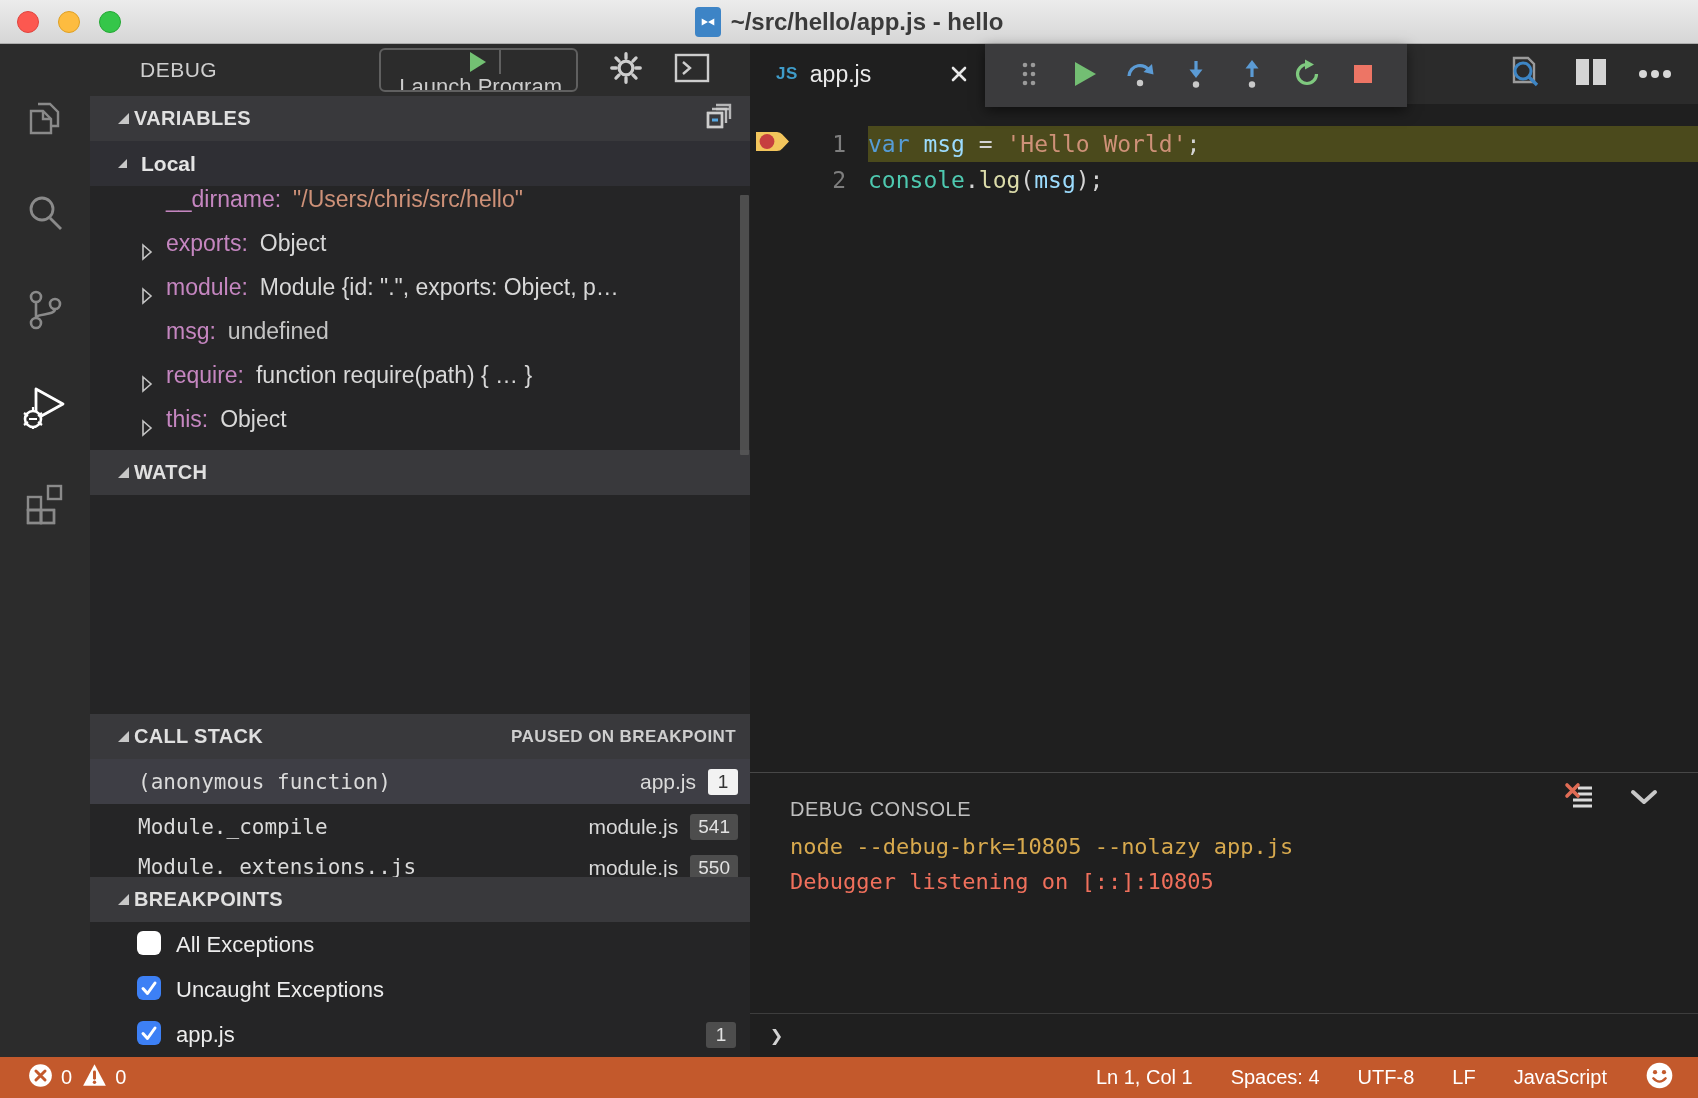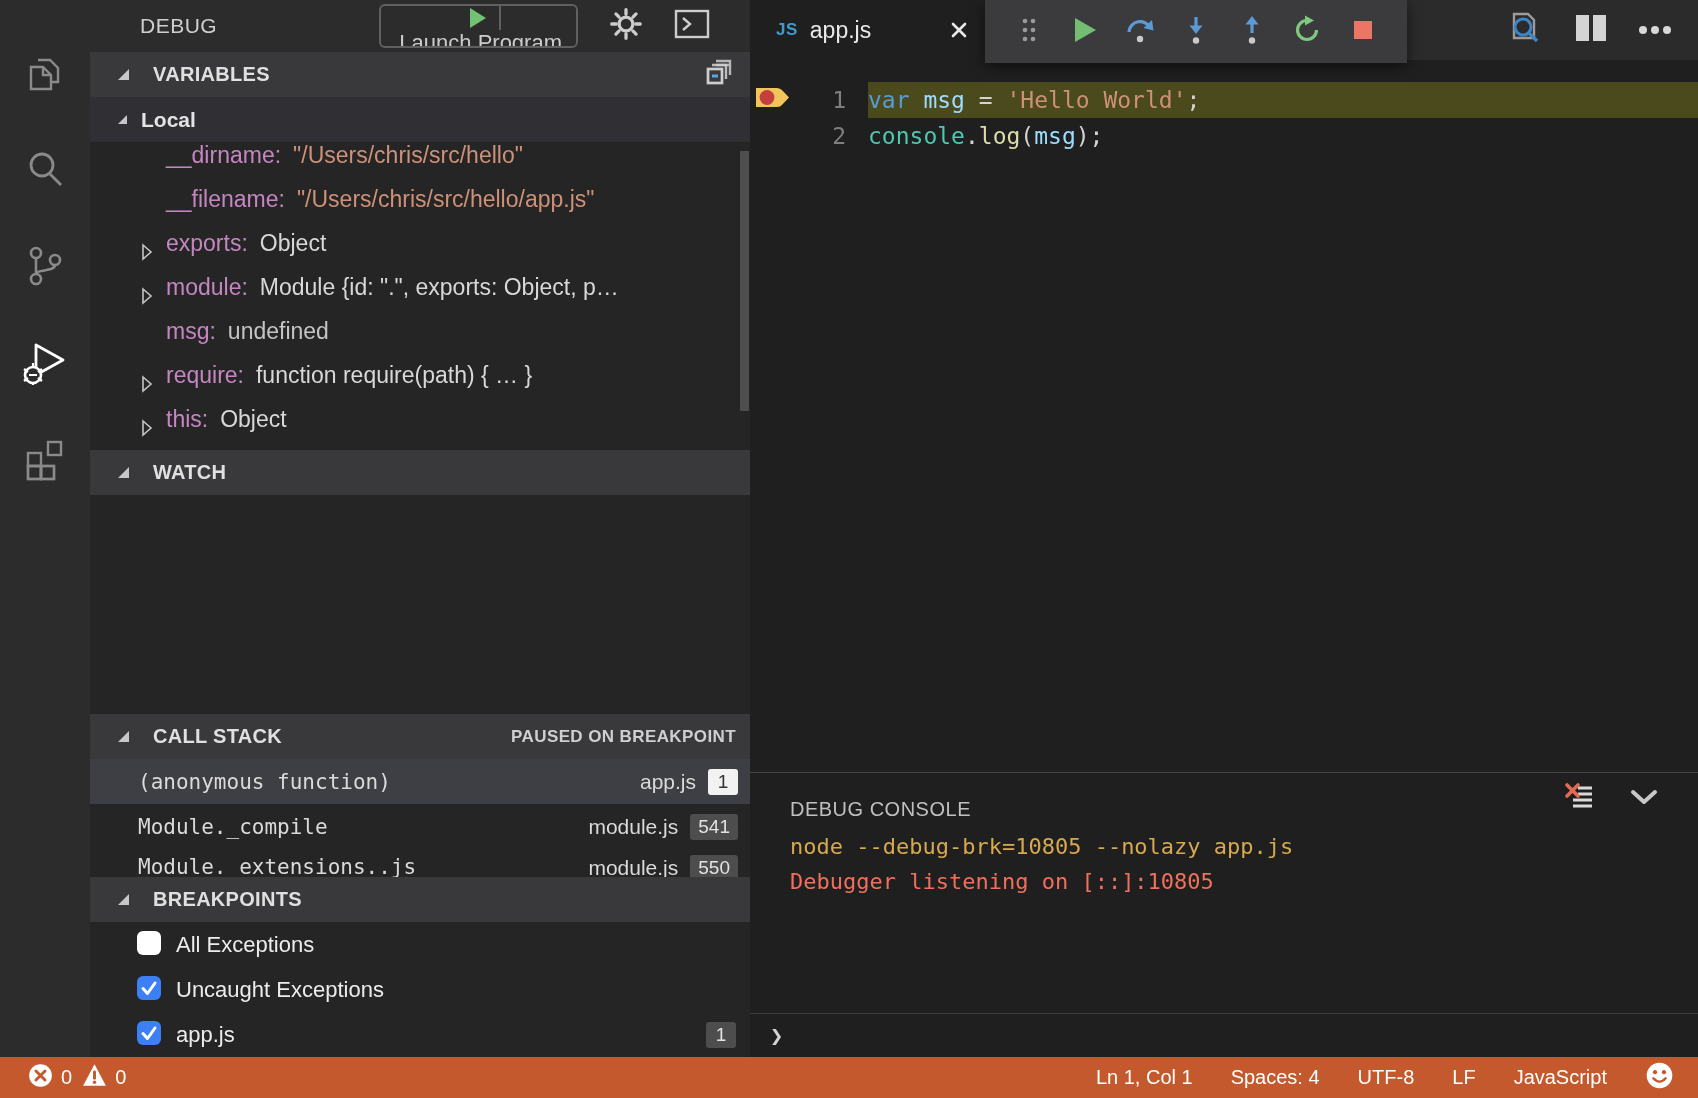--- a/index.html
+++ b/index.html
@@ -36,21 +36,21 @@
   
   .sidebar{width:660px;flex:none;background:var(--sidebar-bg);display:flex;flex-direction:column;position:relative;overflow:hidden;}
   .sidebar-header{height:52px;flex:none;background:#2C2C2C;display:flex;align-items:center;padding:0 40px 0 50px;}
   .sidebar-title{font-size:21px;color:#CFCFCF;letter-spacing:.5px;}
   .launch-ctl{margin-left:auto;height:44px;border:2px solid #606060;border-radius:6px;display:flex;align-items:center;overflow:hidden;flex-direction:column;}
   .launch-play{width:44px;height:100%;display:flex;align-items:center;justify-content:center;border-right:2px solid #606060;}
   .launch-label{padding:0 14px 0 18px;font-size:22px;color:#CCCCCC;}
   .launch-spin{padding-right:12px;display:flex;flex-direction:column;gap:4px;align-items:center;}
   .hdr-icon{margin-left:30px;display:flex;align-items:center;justify-content:center;cursor:pointer;}
 
-  .section-header{height:45px;flex:none;background:var(--header-bg);display:flex;align-items:center;padding:0 14px 0 28px;gap:24px;}
+  .section-header{height:45px;flex:none;background:var(--header-bg);display:flex;align-items:center;padding:0 14px 0 28px;gap:5px;}
   .section-title{font-weight:bold;font-size:20px;color:#E0E0E0;letter-spacing:.3px;}
   .tri-down{width:0;height:0;border-right:11px solid #C7C7C7;border-top:11px solid transparent;}
   .hdr-right{margin-left:auto;display:flex;align-items:center;}
   .paused-badge{font-size:17px;font-weight:bold;color:#CFCFCF;letter-spacing:.4px;}
 
   .scope-row{height:45px;flex:none;background:#2F2F34;display:flex;align-items:center;padding-left:28px;gap:14px;}
   .scope-label{font-weight:bold;font-size:21px;color:#E4E4E4;}
   .tri-down-sm{width:0;height:0;border-right:9px solid #C7C7C7;border-top:9px solid transparent;}
 
   .tree-row{height:44px;flex:none;display:flex;align-items:flex-start;padding-left:76px;position:relative;white-space:nowrap;overflow:hidden;font-family:Liberation Sans, sans-serif;font-size:23px;cursor:pointer;}
@@ -115,20 +115,35 @@
   .statusbar{height:41px;flex:none;background:var(--statusbar);display:flex;align-items:center;color:#FFF;font-size:20px;padding:0 24px 0 28px;}
   .sb-left{display:flex;align-items:center;gap:10px;}
   .sb-item{display:flex;align-items:center;gap:8px;cursor:pointer;}
   .sb-right{margin-left:auto;display:flex;align-items:center;gap:38px;}
 </style>
 </head>
 <body>
 
 <div class="window">
 
+  <div class="titlebar">
+    <div class="traffic">
+      <span class="tl close"></span>
+      <span class="tl min"></span>
+      <span class="tl max"></span>
+    </div>
+    <div class="title-center">
+      <span class="vscode-logo">
+        <svg width="18" height="18" viewBox="0 0 20 20">
+            <path d="M3 6 L10 10 L3 14 Z M17 6 L10 10 L17 14 Z" fill="#FFF"></path>
+          </svg>
+      </span>
+      <span class="title-text">~/src/hello/app.js - hello</span>
+    </div>
+  </div>
 
   <div class="main">
 
     <div class="activitybar">
       <div class="activity-item">
         <span><svg width="48" height="48" viewBox="0 0 48 48" fill="none" stroke="#8A8A8A" stroke-width="2.4">
               <path d="M17 10 h12 l8 8 v14 h-6"></path>
               <path d="M10 17 h12 l8 8 v14 H10 z"></path>
               <path d="M22 17 v8 h8"></path>
             </svg></span>
@@ -215,24 +230,20 @@
         </span>
       </div>
       <div class="scope-row">
         <span class="tri-down-sm"></span>
         <span class="scope-label">Local</span>
       </div>
       <div>
           <div class="tree-row">
             <span class="vname">__dirname:</span>
             <span class="vval str">"/Users/chris/src/hello"</span>
-          </div>
-          <div class="tree-row">
-            <span class="vname">__filename:</span>
-            <span class="vval str">"/Users/chris/src/hello/app.js"</span>
           </div>
           <div class="tree-row">
   <span class="twisty">
               <svg width="14" height="18" viewBox="0 0 14 18">
                 <path d="M3 2 L11 9 L3 16 Z" fill="none" stroke="#C5C5C5" stroke-width="1.6"></path>
               </svg>
             </span>
 <span class="vname">exports:</span>
             <span class="vval ">Object</span>
           </div>

